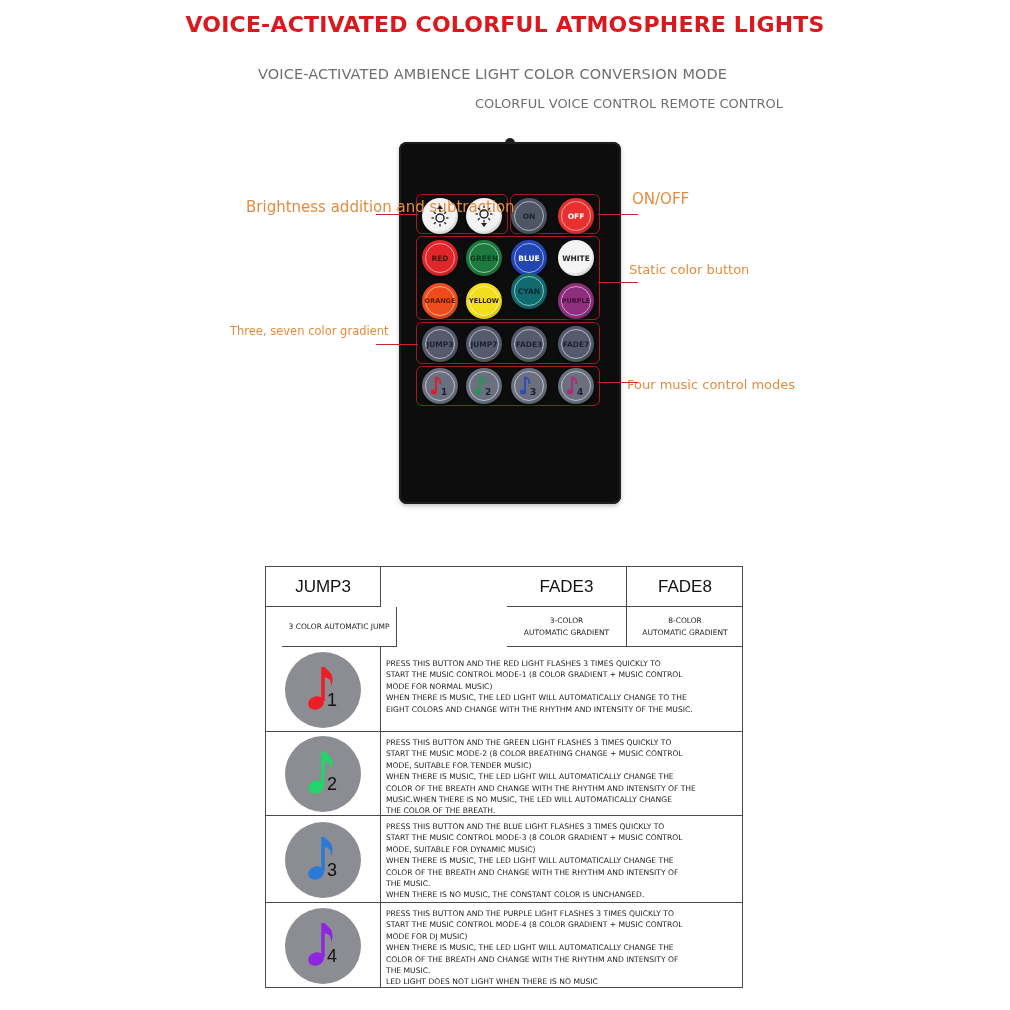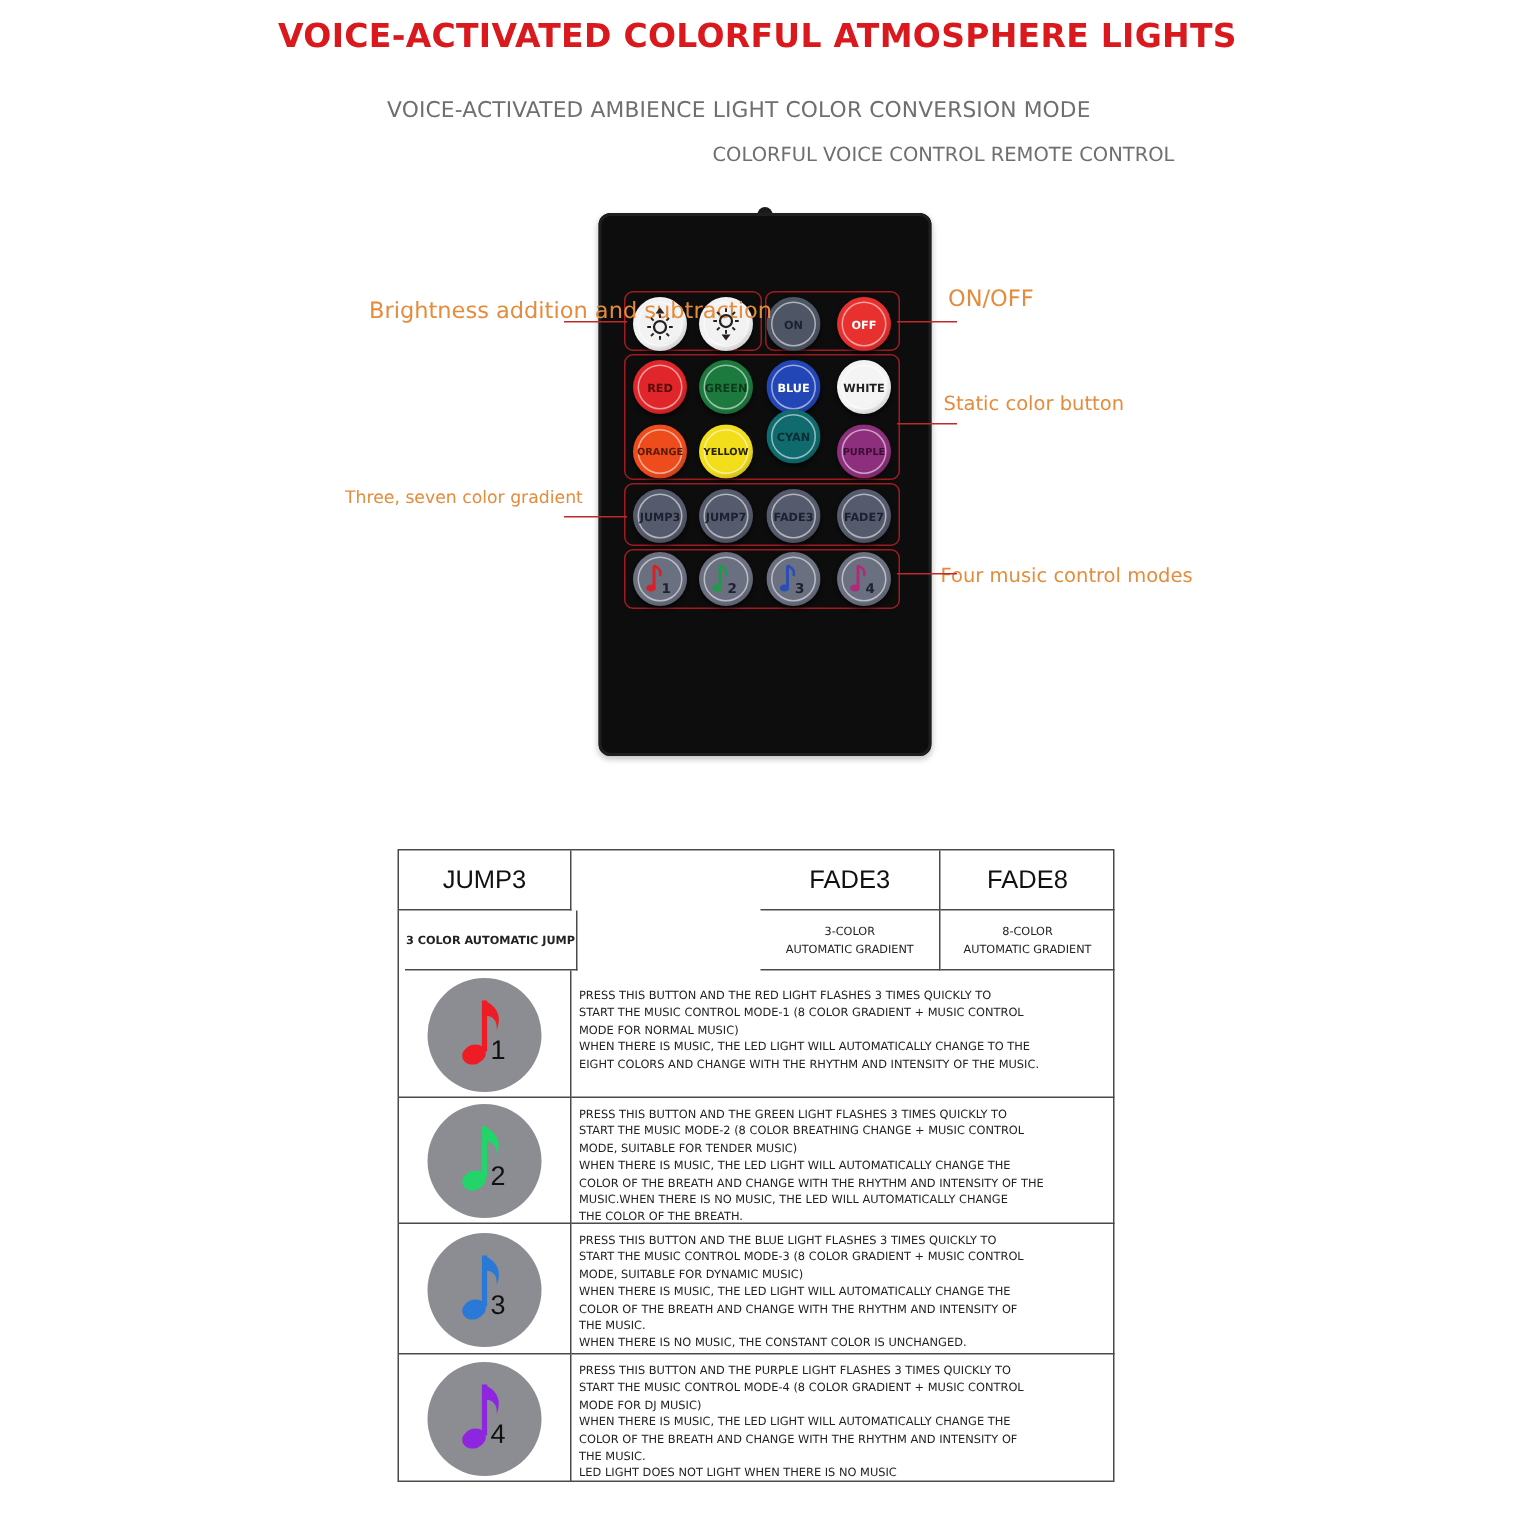--- a/index.html
+++ b/index.html
@@ -208,21 +208,21 @@
 <div class="callout-text" style="left:629px; top:262px; font-size:13px;">Static color button</div>
 <div class="callout-line" style="left:598px; top:282px; width:40px;"></div>
 
 <div class="callout-text" style="left:627px; top:377px; font-size:13px;">Four music control modes</div>
 <div class="callout-line" style="left:598px; top:382px; width:40px;"></div>
 
 <div class="tbl" id="tbl">
     <div class="hcell h1" style="left: 0px; top: 0px; width: 115px; height: 40px;">JUMP3</div>
     <div class="hcell h1" style="left: 241px; top: 0px; width: 120px; height: 40px;">FADE3</div>
     <div class="hcell h1" style="left: 361px; top: 0px; width: 116px; height: 40px; border-right: none;">FADE8</div>
-    <div class="hcell h2" style="left: 4px; top: 40px; width: 115px; height: 40px; white-space: pre-line; font-weight: bold;">3 COLOR AUTOMATIC JUMP</div>
+    <div class="hcell h2" style="left: 16px; top: 40px; width: 115px; height: 40px; white-space: pre-line;">3 COLOR AUTOMATIC JUMP</div>
     <div class="hcell h2" style="left: 241px; top: 40px; width: 120px; height: 40px; white-space: pre-line;">3-COLOR
 AUTOMATIC GRADIENT</div>
     <div class="hcell h2" style="left: 361px; top: 40px; width: 116px; height: 40px; white-space: pre-line; border-right: none;">8-COLOR
 AUTOMATIC GRADIENT</div>
     <div class="iconcell" style="top: 80px; height: 85px;">
       <div class="mode-circle" style="top: 4.5px;">
         <svg class="note-svg" width="30" height="52" viewBox="0 0 30 52">
           <path d="M18 4 L18 38" stroke="#ee1c24" stroke-width="3.5" fill="none"></path>
           <path d="M18 4 C26 8 30 14 26 24 C27 18 24 14 18 14" fill="#ee1c24"></path>
           <ellipse cx="11" cy="40" rx="8" ry="6.5" transform="rotate(-20 11 40)" fill="#ee1c24"></ellipse>

